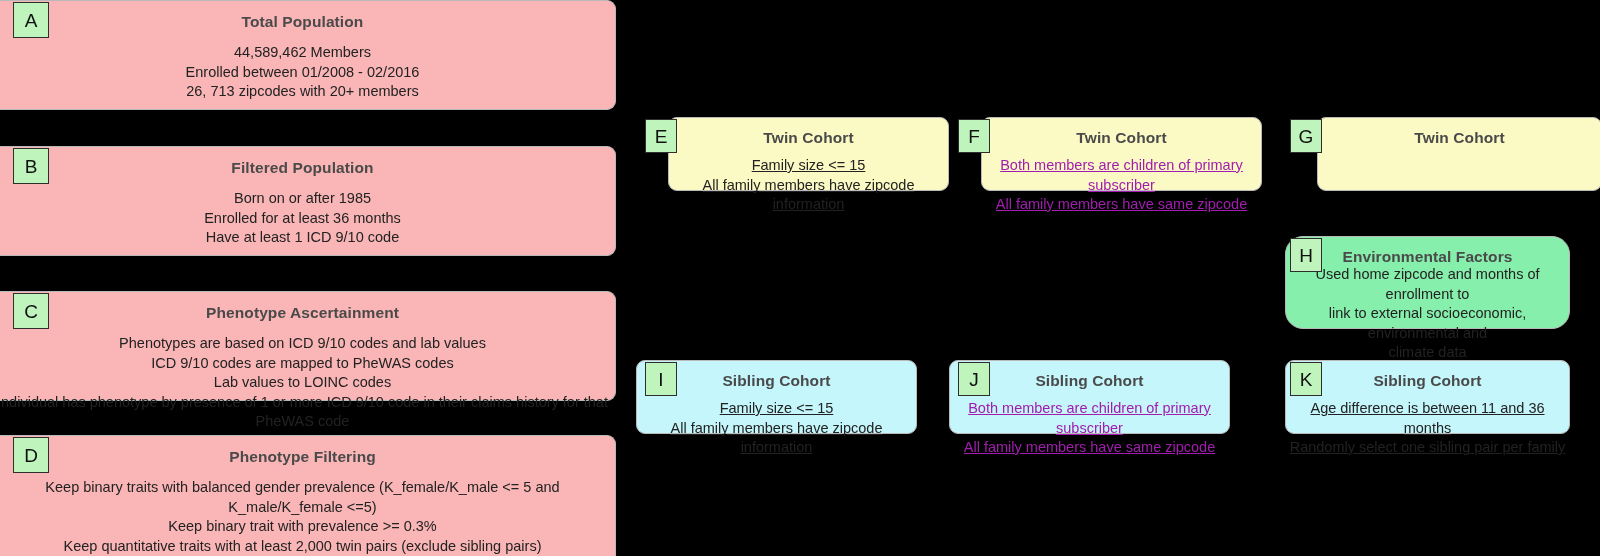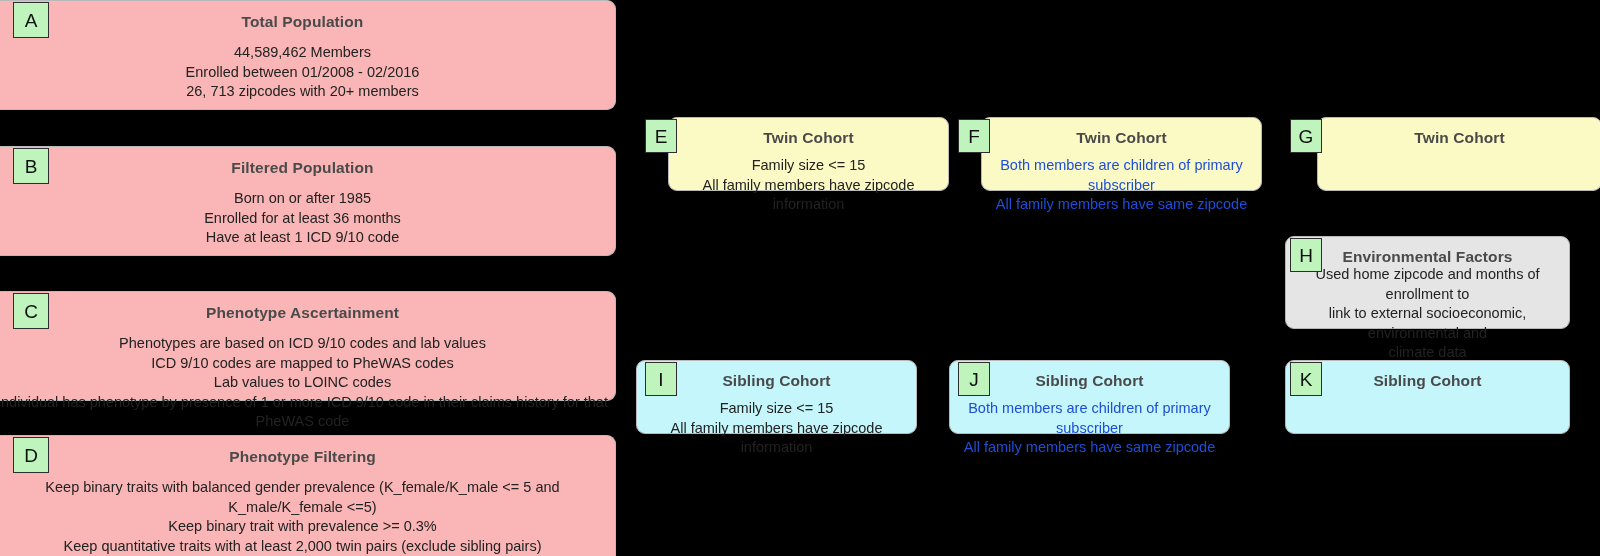--- a/index.html
+++ b/index.html
@@ -5,34 +5,34 @@
   html,body{margin:0;padding:0;background:#000;}
   body{width:1600px;height:556px;position:relative;overflow:hidden;
        font-family:"Liberation Sans","DejaVu Sans",sans-serif;}
   #canvas{position:absolute;inset:0;width:1600px;height:556px;background:#000;}
 
   .panel{position:absolute;box-sizing:border-box;border-radius:9px;
          border:1px solid #b9b9b9;display:block;}
   .panel.pink{background:#fab6b6;}
   .panel.yellow{background:#fcfac4;margin-left:32px;}
   .panel.cyan{background:#c4f6fb;}
-  .panel.magenta{background:#e5e5e5;}
+  .panel.magenta{background:#86efac;border-radius:18px;}
   
   .panel.flushleft{border-left:none;border-top-left-radius:0;border-bottom-left-radius:0;}
   .panel.flushbottom{border-bottom:none;border-bottom-left-radius:0;border-bottom-right-radius:0;}
 
   .badge{position:absolute;box-sizing:border-box;background:#bff5bd;
          border:1.6px solid #2e2e2e;display:flex;align-items:center;
          justify-content:center;font-size:19px;color:#111;line-height:1;z-index:5;}
 
   .title{position:absolute;left:0;right:0;text-align:center;
          font-size:15.5px;font-weight:bold;color:#4a4a4a;letter-spacing:.1px;}
   .body-txt{position:absolute;left:0;right:0;text-align:center;
             font-size:14.5px;color:#222;line-height:19.5px;white-space:pre-line;}
-  .body-txt.muted{color:#1d4ed8;}
+  .body-txt.muted{color:#a21caf;}
 
   
   #p-A{left:-10px;  top:0px;   width:626px; height:110px;}
   #p-B{left:-10px;  top:146px; width:626px; height:110px;}
   #p-C{left:-10px;  top:291px; width:626px; height:110px;}
   #p-D{left:-10px;  top:435px; width:626px; height:121px;}
 
   #p-E{left:636px;  top:117px; width:281px; height:74px;}
   #p-F{left:949px;  top:117px; width:281px; height:74px;}
   #p-G{left:1285px; top:117px; width:285px; height:74px;}
@@ -51,21 +51,21 @@
   #b-F{left:958px; top:119px; width:32px;height:34px;}
   #b-G{left:1290px;top:119px; width:32px;height:34px;}
   #b-H{left:1290px;top:238px; width:32px;height:34px;}
   #b-I{left:645px; top:362px; width:32px;height:34px;}
   #b-J{left:958px; top:362px; width:32px;height:34px;}
   #b-K{left:1290px;top:362px; width:32px;height:34px;}
 
   .t-left  {top:12px;}
   .t-small {top:11px;}
   .bd-left {top:42px;}
-  .bd-small2{top:38px;}
+  .bd-small2{top:38px;text-decoration:underline;}
   .bd-h    {top:28px;}
 </style>
 </head>
 <body>
 
 <div id="canvas">
 
   <div class="panel pink flushleft" id="p-A">
     <div class="title t-left">Total Population</div>
     <div class="body-txt bd-left">44,589,462 Members
@@ -135,16 +135,18 @@
 
   <div class="panel cyan" id="p-J">
     <div class="title t-small">Sibling Cohort</div>
     <div class="body-txt bd-small2 muted">Both members are children of primary subscriber
 All family members have same zipcode</div>
   </div>
   <div class="badge" id="b-J">J</div>
 
   <div class="panel cyan" id="p-K">
     <div class="title t-small">Sibling Cohort</div>
+    <div class="body-txt bd-small2">Age difference is between 11 and 36 months
+Randomly select one sibling pair per family</div>
   </div>
   <div class="badge" id="b-K">K</div>
 
 </div>
 
 </body></html>

